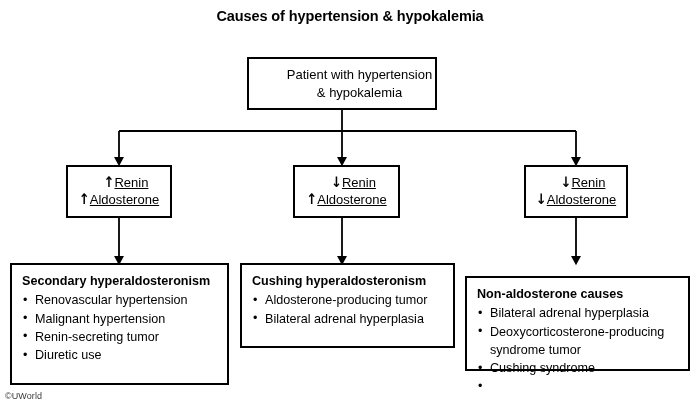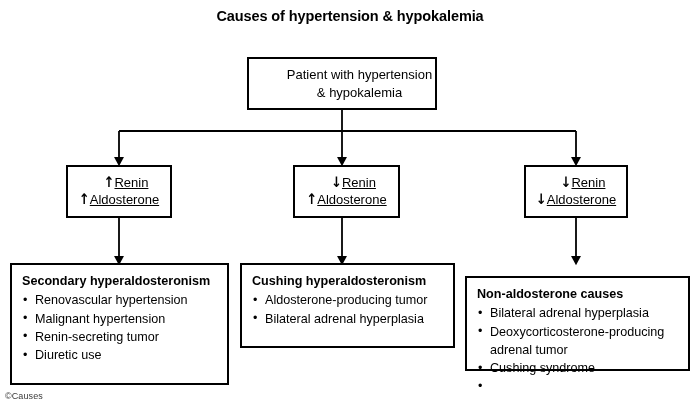--- a/index.html
+++ b/index.html
@@ -229,27 +229,27 @@
   <div class="node node-cause" style="left:465px; top:276px; width:225px; height:95px;">
     <div class="cause-title">Non-aldosterone causes</div>
     <ul class="cause-list">
       <li>
         <span class="bullet">•</span>
         <span>Bilateral adrenal hyperplasia</span>
       </li>
       <li>
         <span class="bullet">•</span>
         <span>Deoxycorticosterone-producing</span>
-        <span class="cont">adrenal tumor</span>
+        <span class="cont">syndrome tumor</span>
       </li>
       <li>
         <span class="bullet">•</span>
         <span>Cushing syndrome</span>
       </li>
       <li>
         <span class="bullet">•</span>
       </li>
     </ul>
   </div>
 
-  <div class="watermark">©Causes</div>
+  <div class="watermark">©UWorld</div>
 
 </div>
 
 </body></html>

